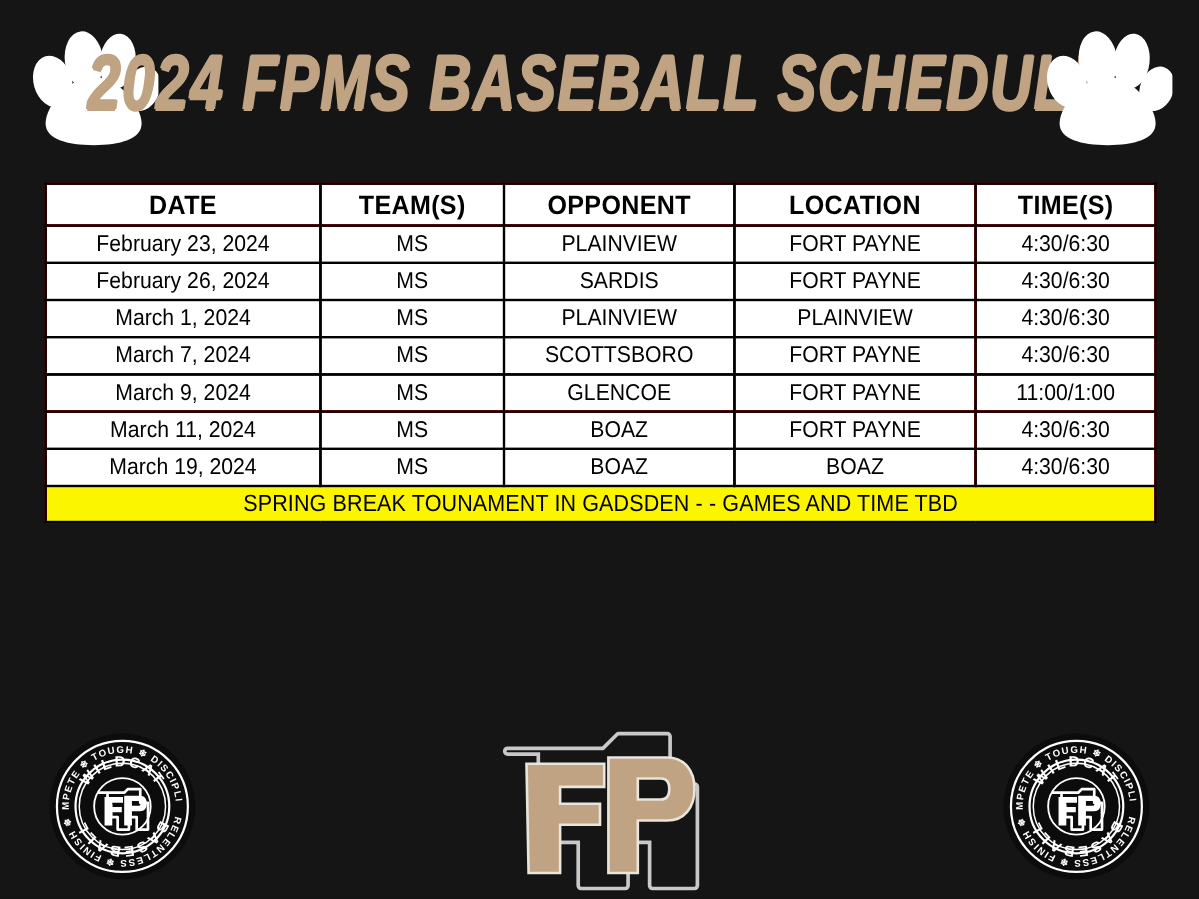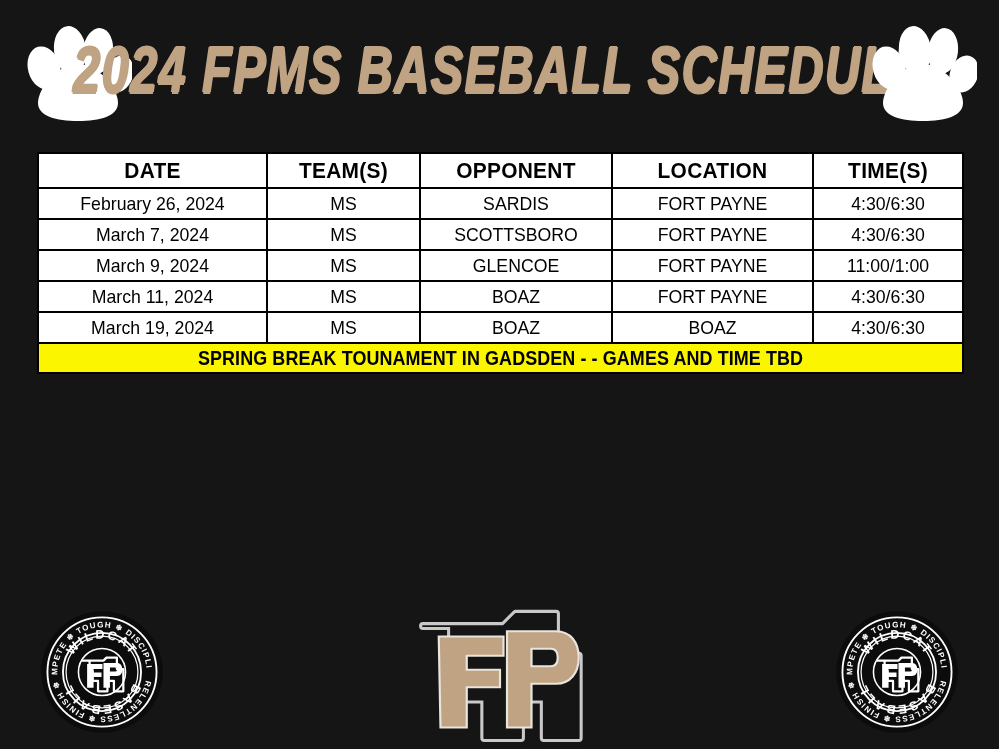--- a/index.html
+++ b/index.html
@@ -93,21 +93,21 @@
 
   
   col.c-date { width: 229px; }
   col.c-team { width: 153px; }
   col.c-opp  { width: 192px; }
   col.c-loc  { width: 201px; }
   col.c-time { width: 150px; }
 
   tr.banner-row td {
     background: #fbf500;
-    font-weight: 700;
+    font-weight: 400;
     font-size: 19.5px;
     height: 30px;
     letter-spacing: 0.1px;
   }
   tr.banner-row td .cell-inner { transform: scaleX(0.92); }
 
   
   .footer {
     position: absolute;
     left: 0;
@@ -186,30 +186,64 @@
             <span class="cell-inner">LOCATION</span>
           </th>
         <th>
             <span class="cell-inner">TIME(S)</span>
           </th>
       </tr>
     </thead>
     <tbody id="schedule-body">
         <tr>
           <td>
+            <span class="cell-inner">February 23, 2024</span>
+          </td>
+          <td>
+            <span class="cell-inner">MS</span>
+          </td>
+          <td>
+            <span class="cell-inner">PLAINVIEW</span>
+          </td>
+          <td>
+            <span class="cell-inner">FORT PAYNE</span>
+          </td>
+          <td>
+            <span class="cell-inner">4:30/6:30</span>
+          </td>
+        </tr>
+        <tr>
+          <td>
             <span class="cell-inner">February 26, 2024</span>
           </td>
           <td>
             <span class="cell-inner">MS</span>
           </td>
           <td>
             <span class="cell-inner">SARDIS</span>
           </td>
           <td>
             <span class="cell-inner">FORT PAYNE</span>
+          </td>
+          <td>
+            <span class="cell-inner">4:30/6:30</span>
+          </td>
+        </tr>
+        <tr>
+          <td>
+            <span class="cell-inner">March 1, 2024</span>
+          </td>
+          <td>
+            <span class="cell-inner">MS</span>
+          </td>
+          <td>
+            <span class="cell-inner">PLAINVIEW</span>
+          </td>
+          <td>
+            <span class="cell-inner">PLAINVIEW</span>
           </td>
           <td>
             <span class="cell-inner">4:30/6:30</span>
           </td>
         </tr>
         <tr>
           <td>
             <span class="cell-inner">March 7, 2024</span>
           </td>
           <td>

